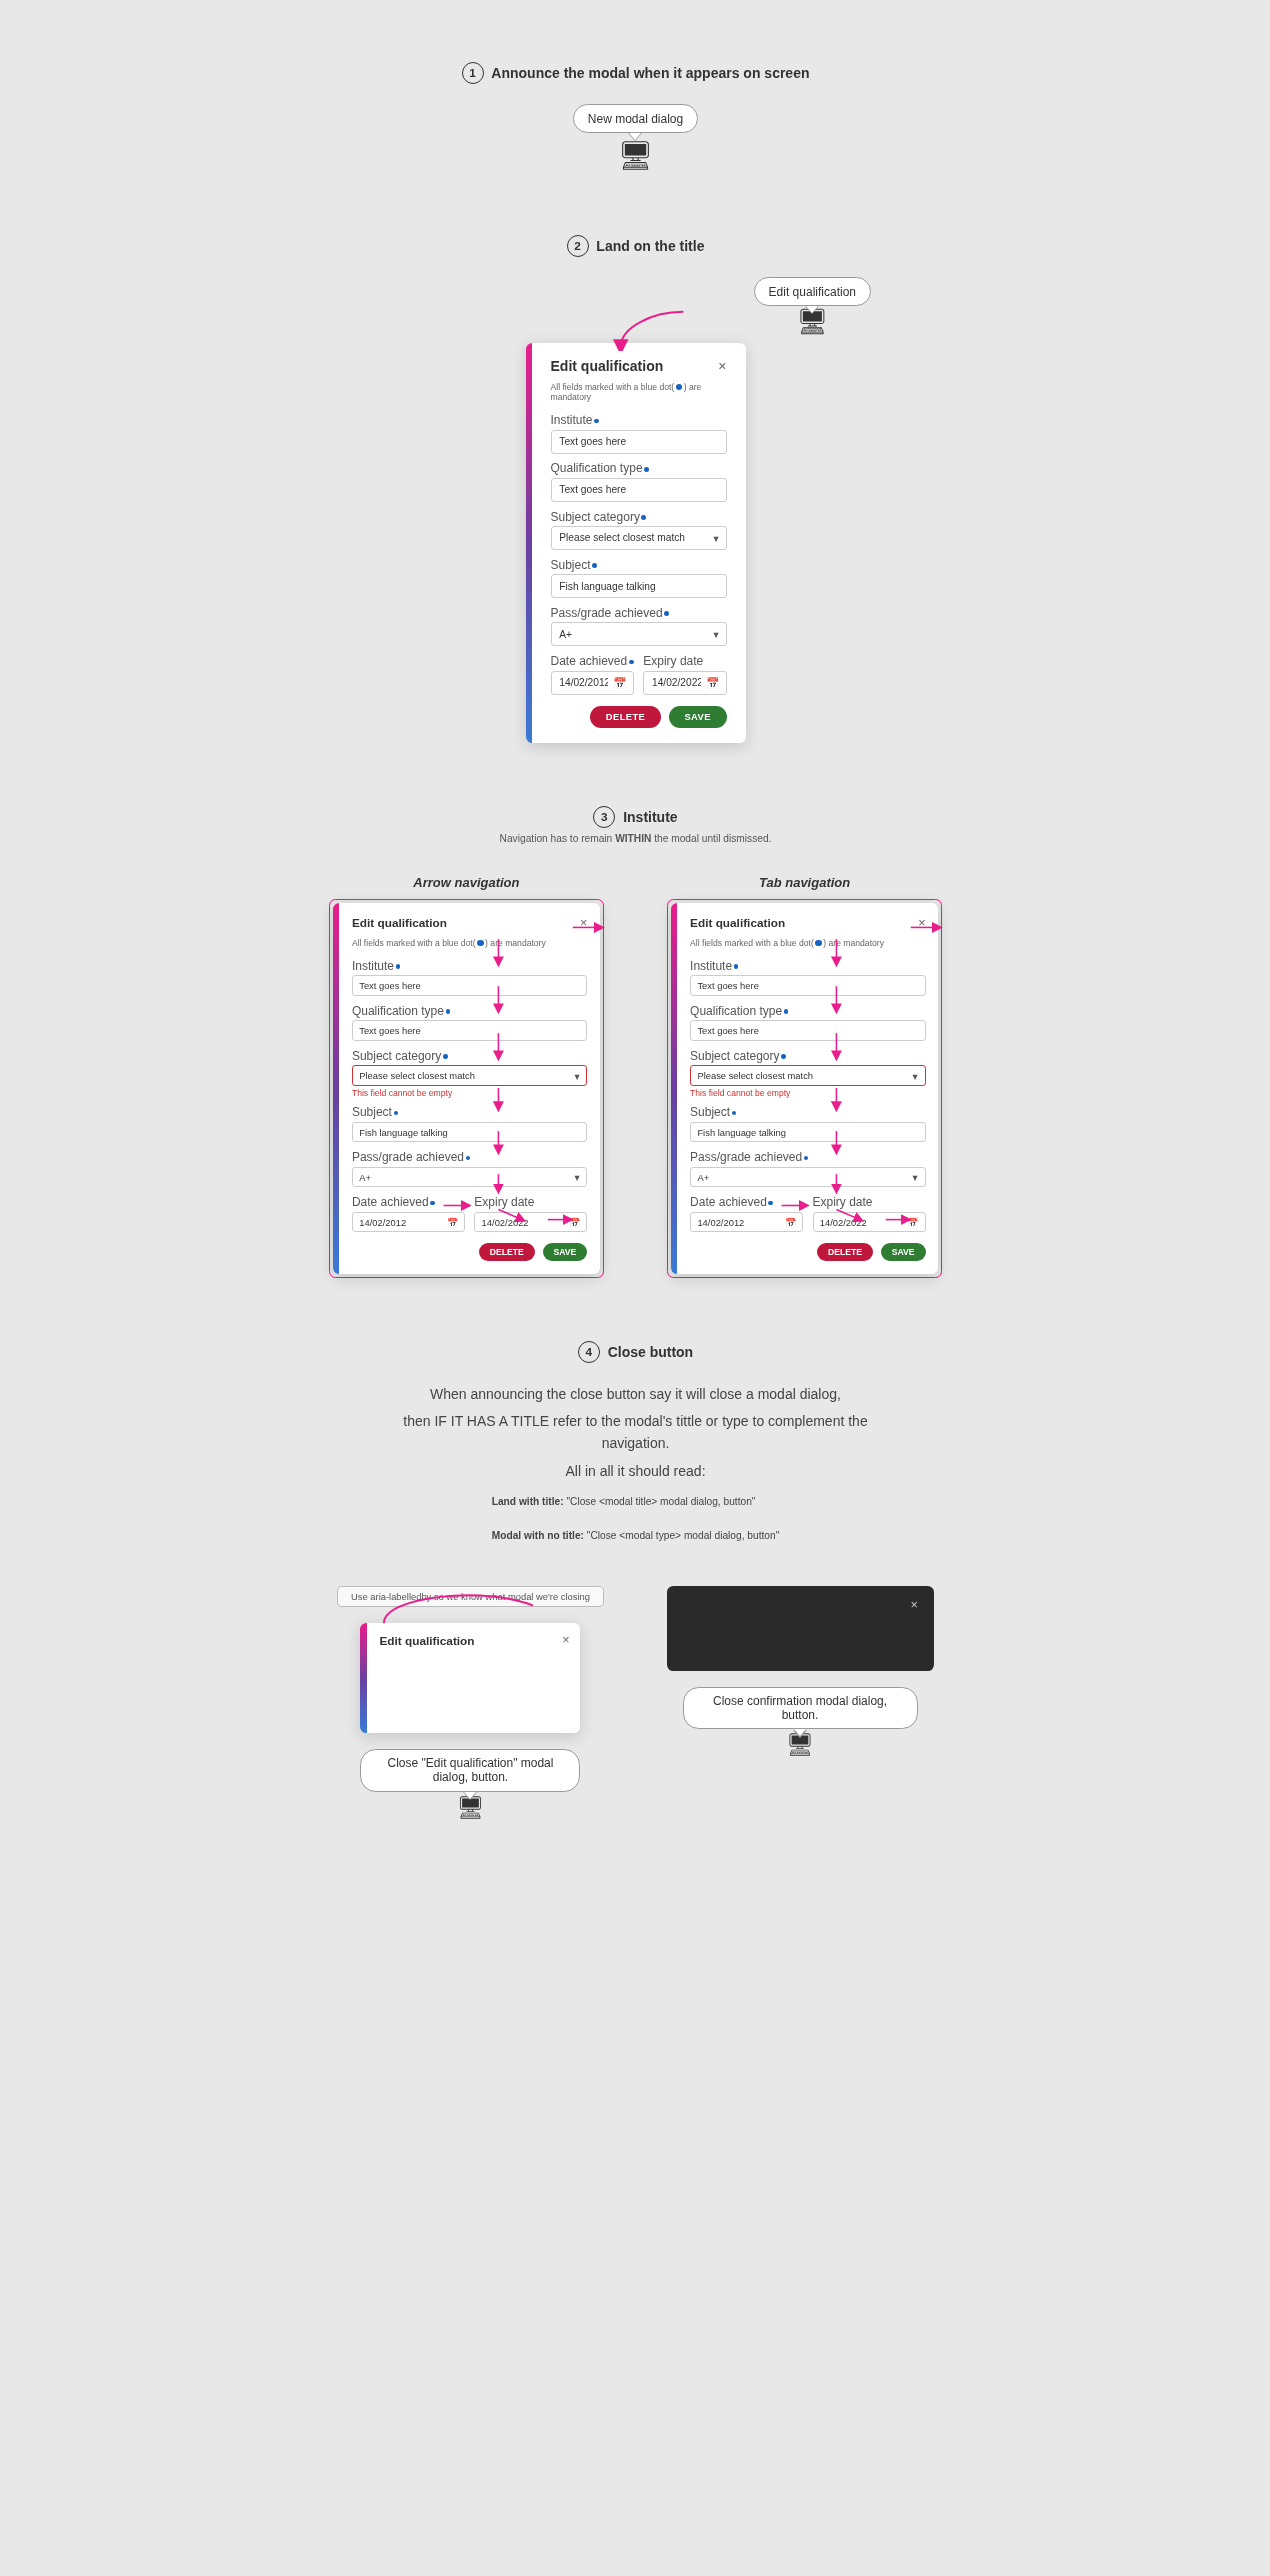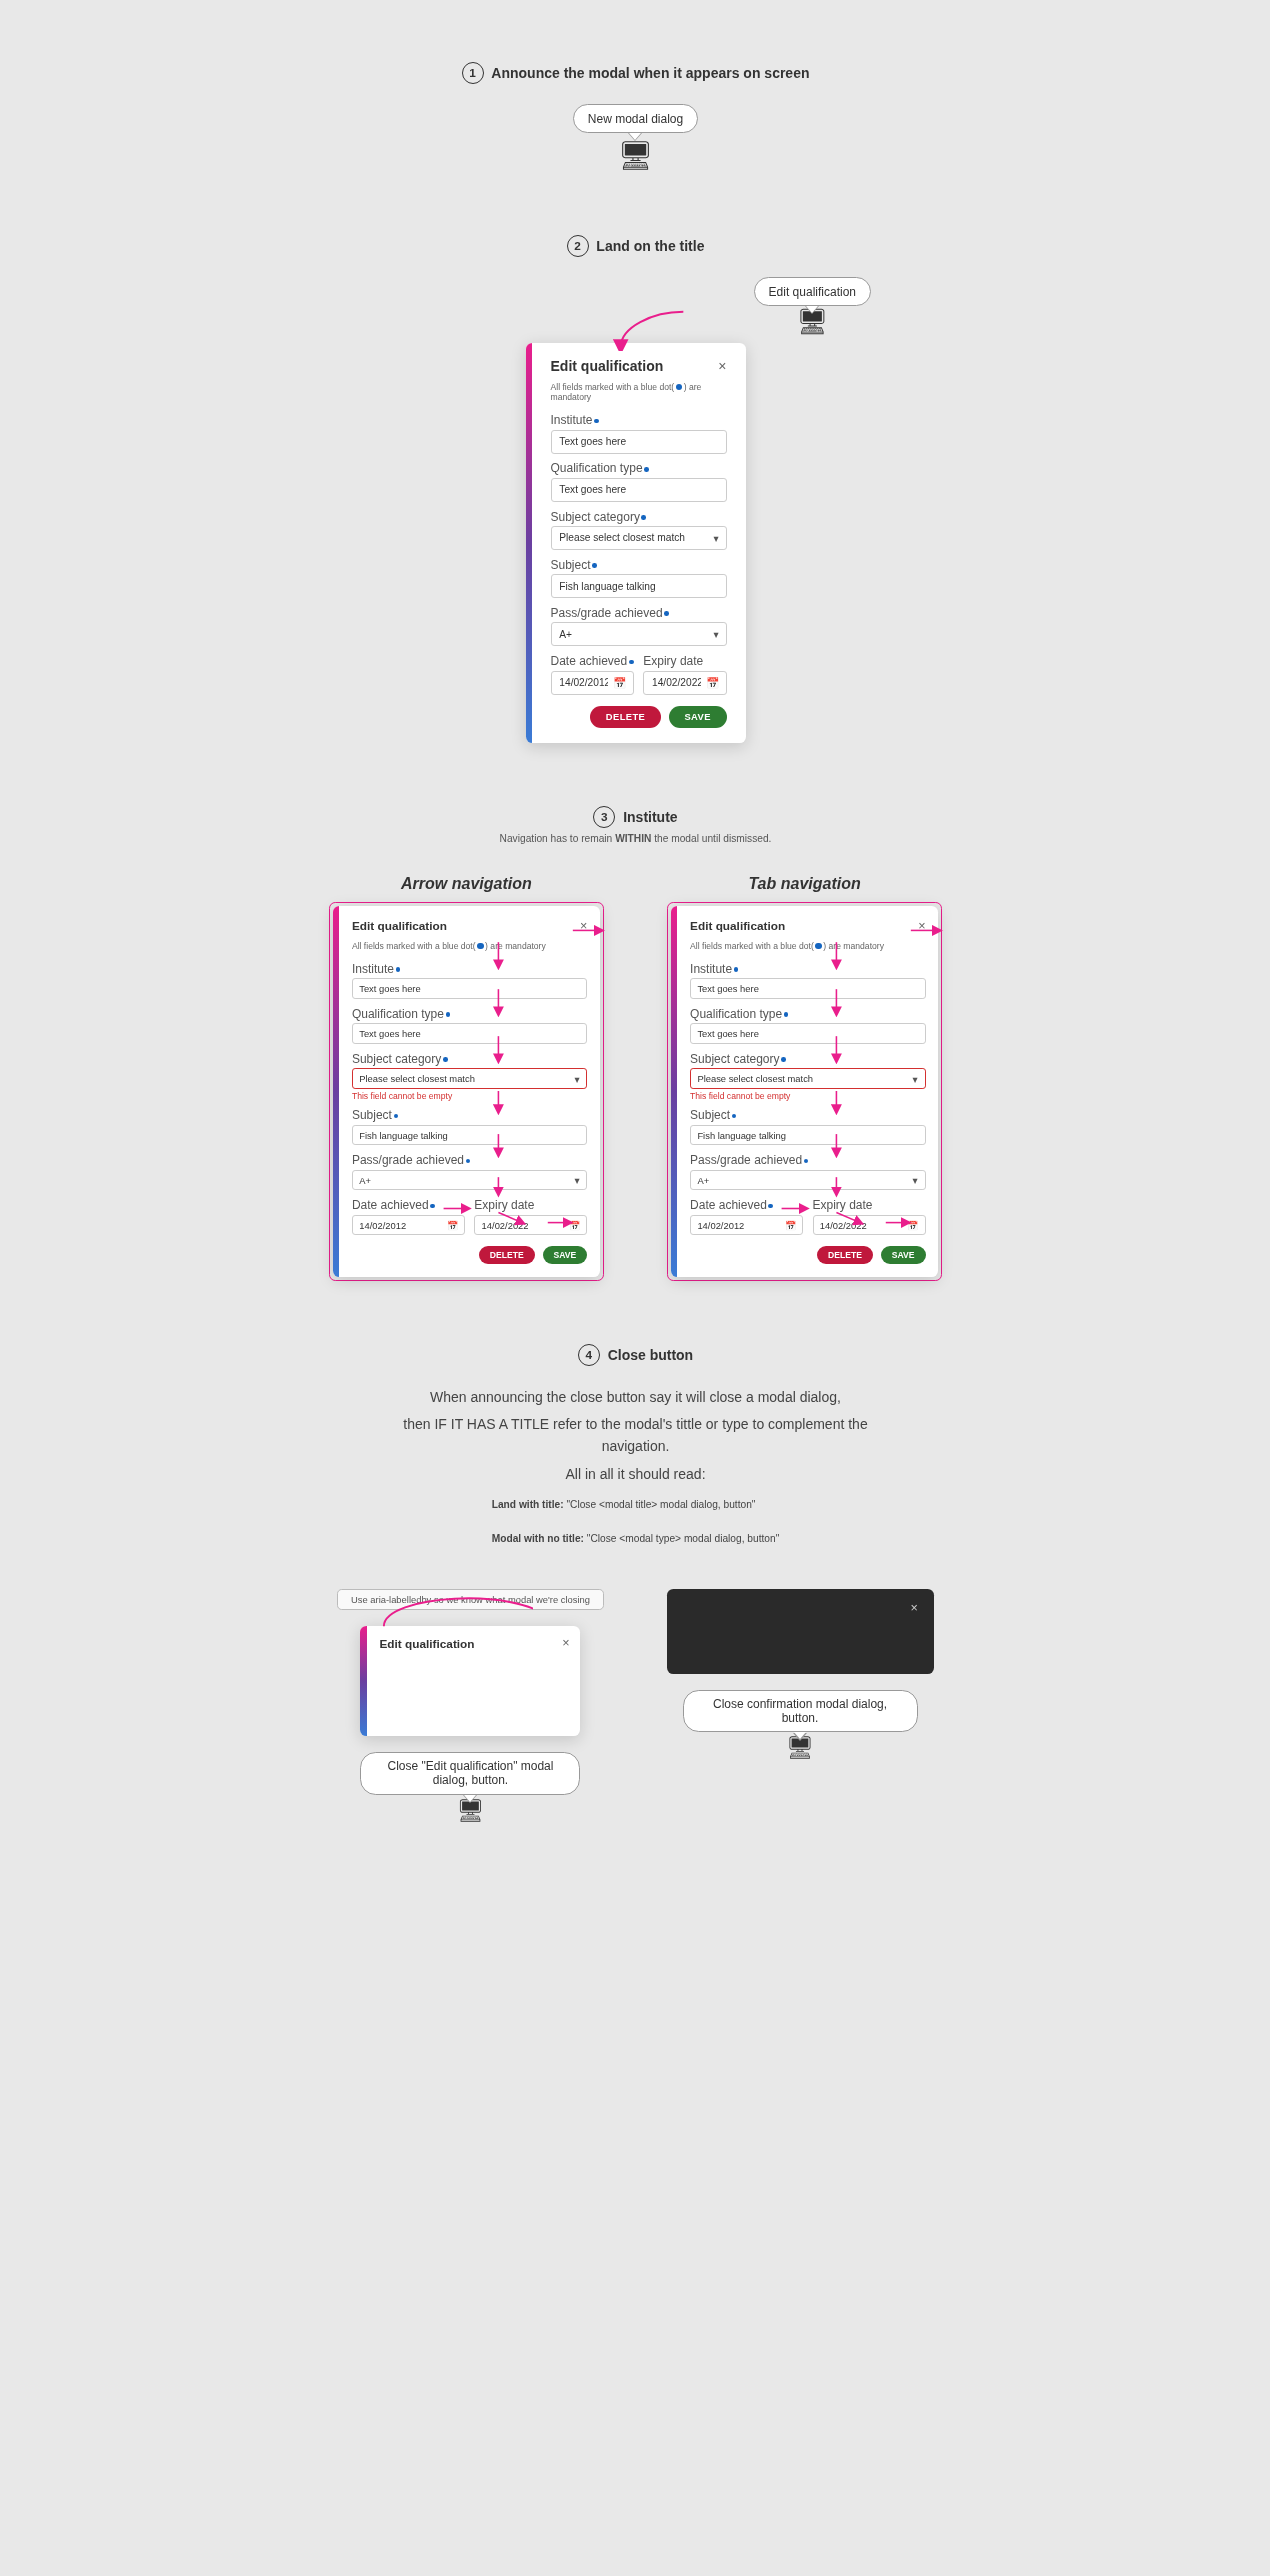--- a/index.html
+++ b/index.html
@@ -313,21 +313,21 @@
       margin-top: 15.7px;
       align-items: flex-start;
     }
     .nav-demo-col {
       display: flex;
       flex-direction: column;
       align-items: center;
       gap: 6.3px;
     }
     .nav-demo-label {
-      font-size: 16px;
+      font-size: 13px;
       font-weight: 700;
       font-style: italic;
       color: #333;
       margin-bottom: 3.1px;
     }
 
     
     .section4 {
       width: 100%;
       display: flex;

